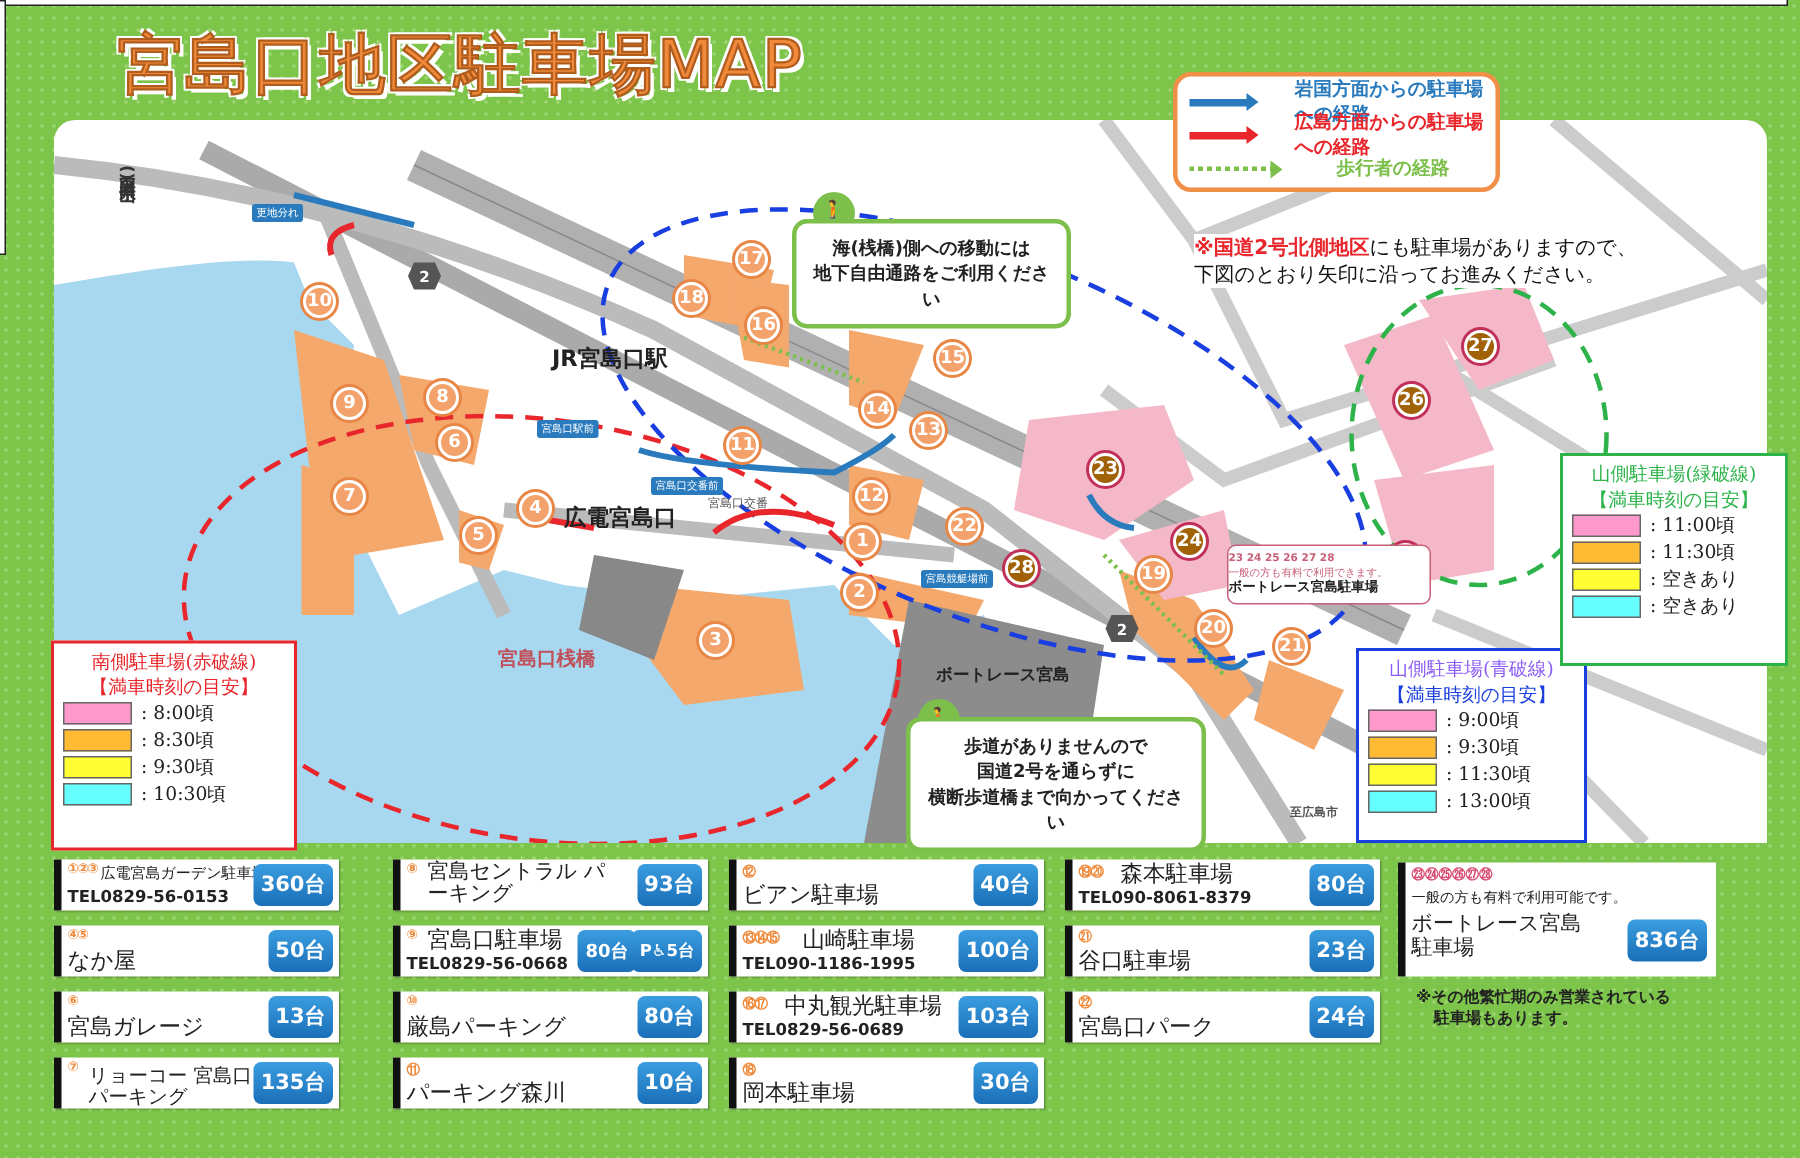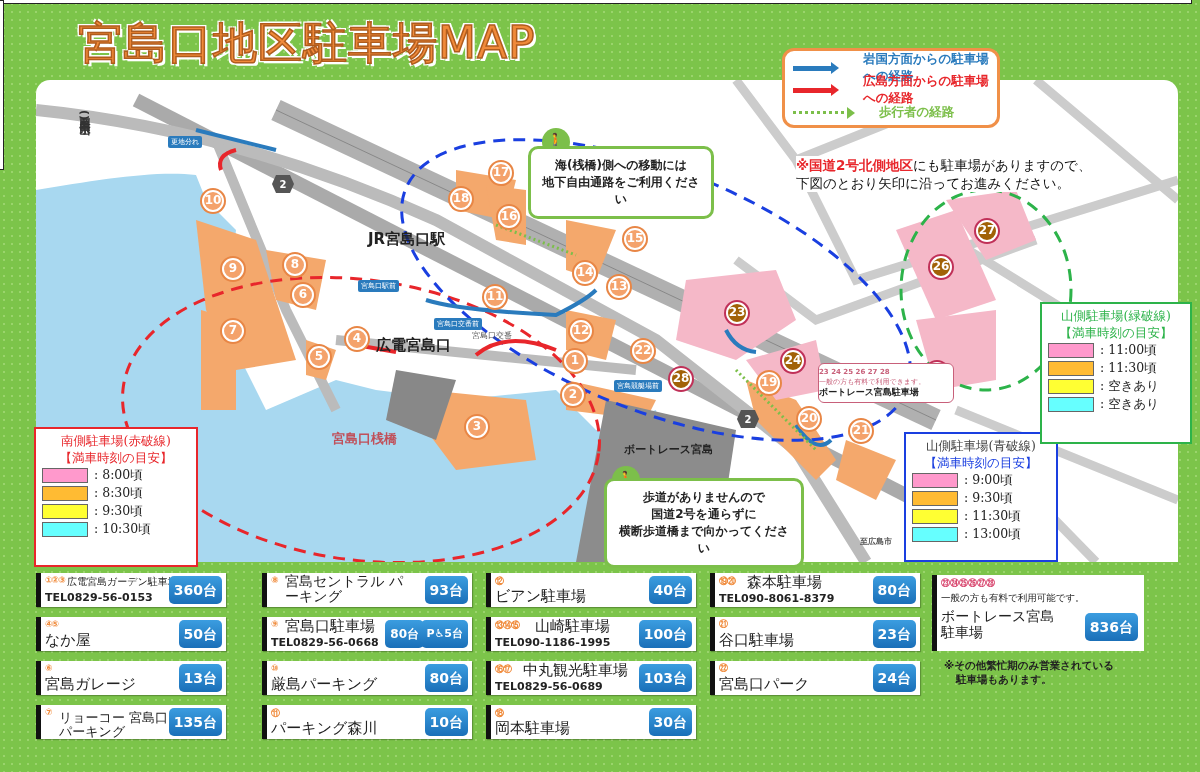--- a/index.html
+++ b/index.html
@@ -163,21 +163,21 @@
   <div class="legend-row">
     <span class="arrow" style="background:#2a7bbd;color:#2a7bbd"></span>
     <span style="color:#2a7bbd;margin-left:6px">岩国方面からの駐車場への経路</span>
   </div>
   <div class="legend-row">
     <span class="arrow" style="background:#e8262b;color:#e8262b"></span>
     <span style="color:#e8262b;margin-left:6px">広島方面からの駐車場への経路</span>
   </div>
   <div class="legend-row">
     <span class="arrow" style="background:repeating-linear-gradient(90deg,#7cbf4a 0 3px,transparent 3px 6px);height:3px;color:#7cbf4a"></span>
-    <span style="color:#7cbf4a;margin-left:6px">歩行者の経路</span>
+    <span style="color:#7cbf4a;margin-left:18px">歩行者の経路</span>
   </div>
 </div>
 
 <div class="note-top">
   <div><span class="red">※国道2号北側地区</span><span>にも駐車場がありますので、</span></div>
   <div>下図のとおり矢印に沿ってお進みください。</div>
 </div>
 
 <div class="walker" style="left:542px;top:128px">🚶</div>
 <div class="bubble" style="left:528px;top:146px;width:186px">
@@ -206,21 +206,21 @@
       <span class="sw" style="background:#ffff33"></span>
       <span>:  9:30頃</span>
     </div>
   <div class="tl-row">
       <span class="sw" style="background:#66ffff"></span>
       <span>: 10:30頃</span>
     </div>
 </div>
 
 <div class="time-legend" style="left:904px;top:432px;width:154px;height:130px;border-color:#1a3fe0">
-  <div class="h" style="color:#404040">山側駐車場(青破線)</div>
+  <div class="h" style="color:#8b5cf6">山側駐車場(青破線)</div>
   <div class="h" style="color:#1a3fe0">【満車時刻の目安】</div>
   <div class="tl-row">
       <span class="sw" style="background:#ff99cc"></span>
       <span>:  9:00頃</span>
     </div>
   <div class="tl-row">
       <span class="sw" style="background:#ffbb33"></span>
       <span>:  9:30頃</span>
     </div>
   <div class="tl-row">

